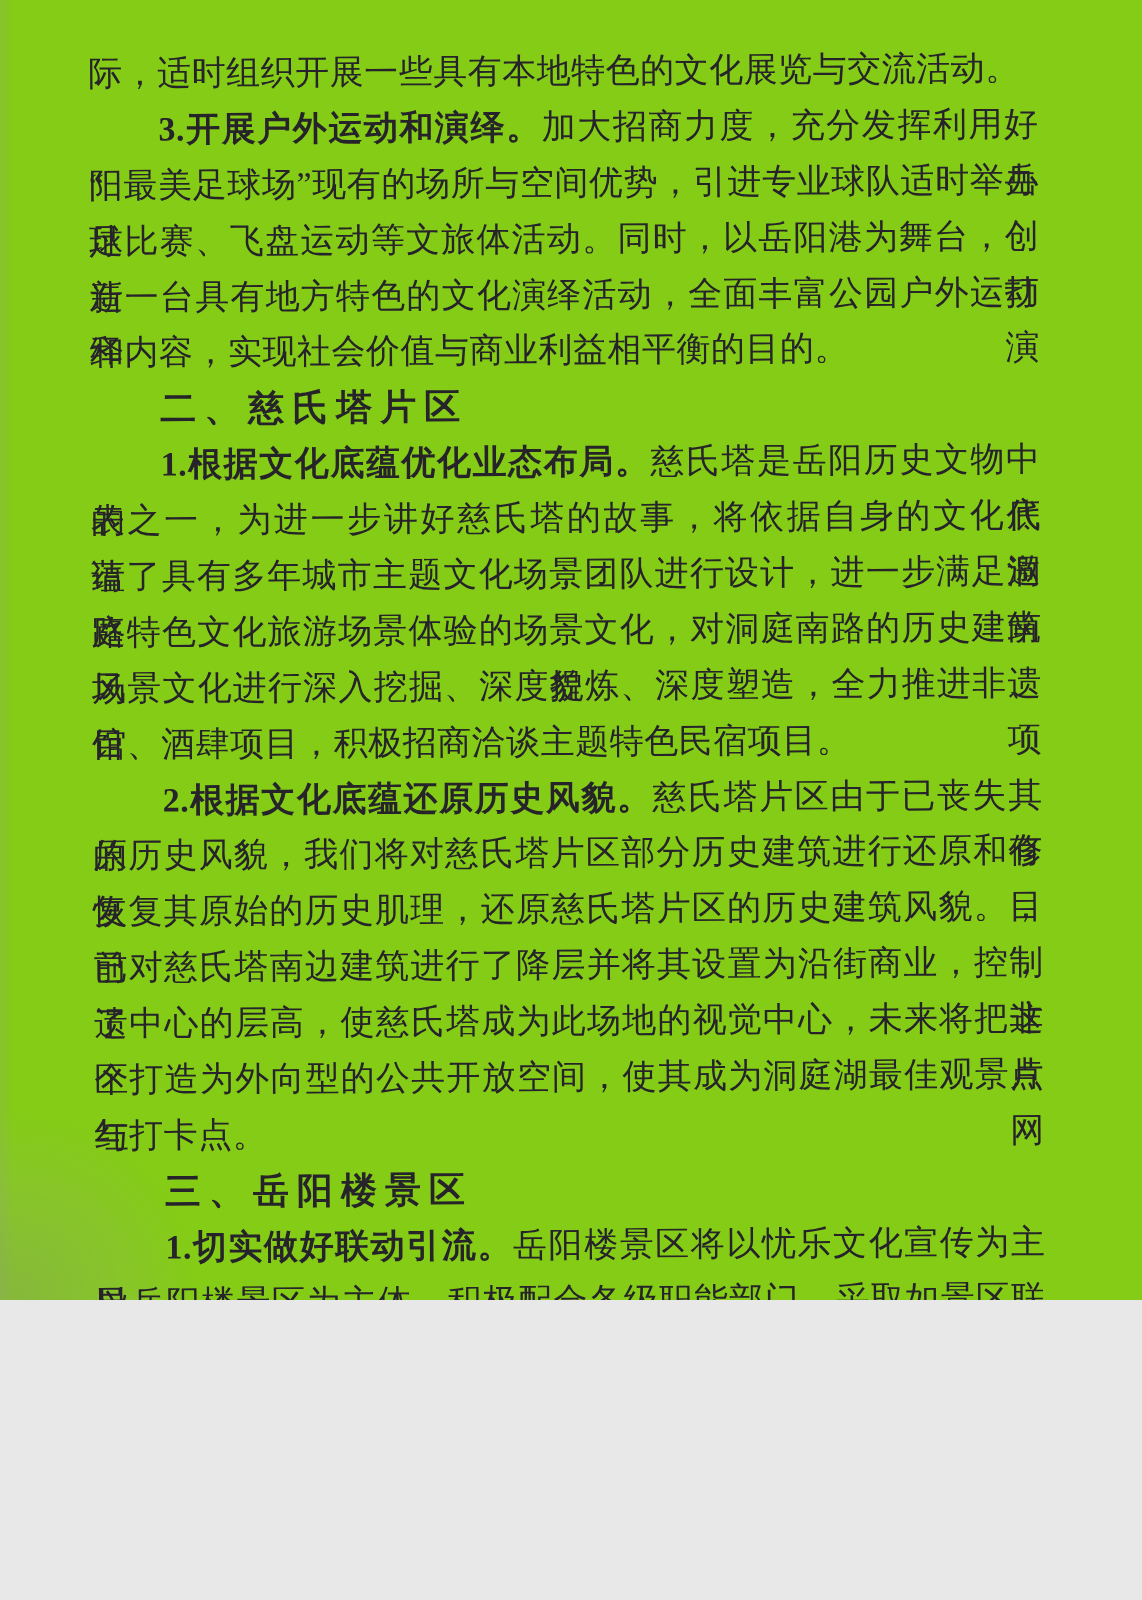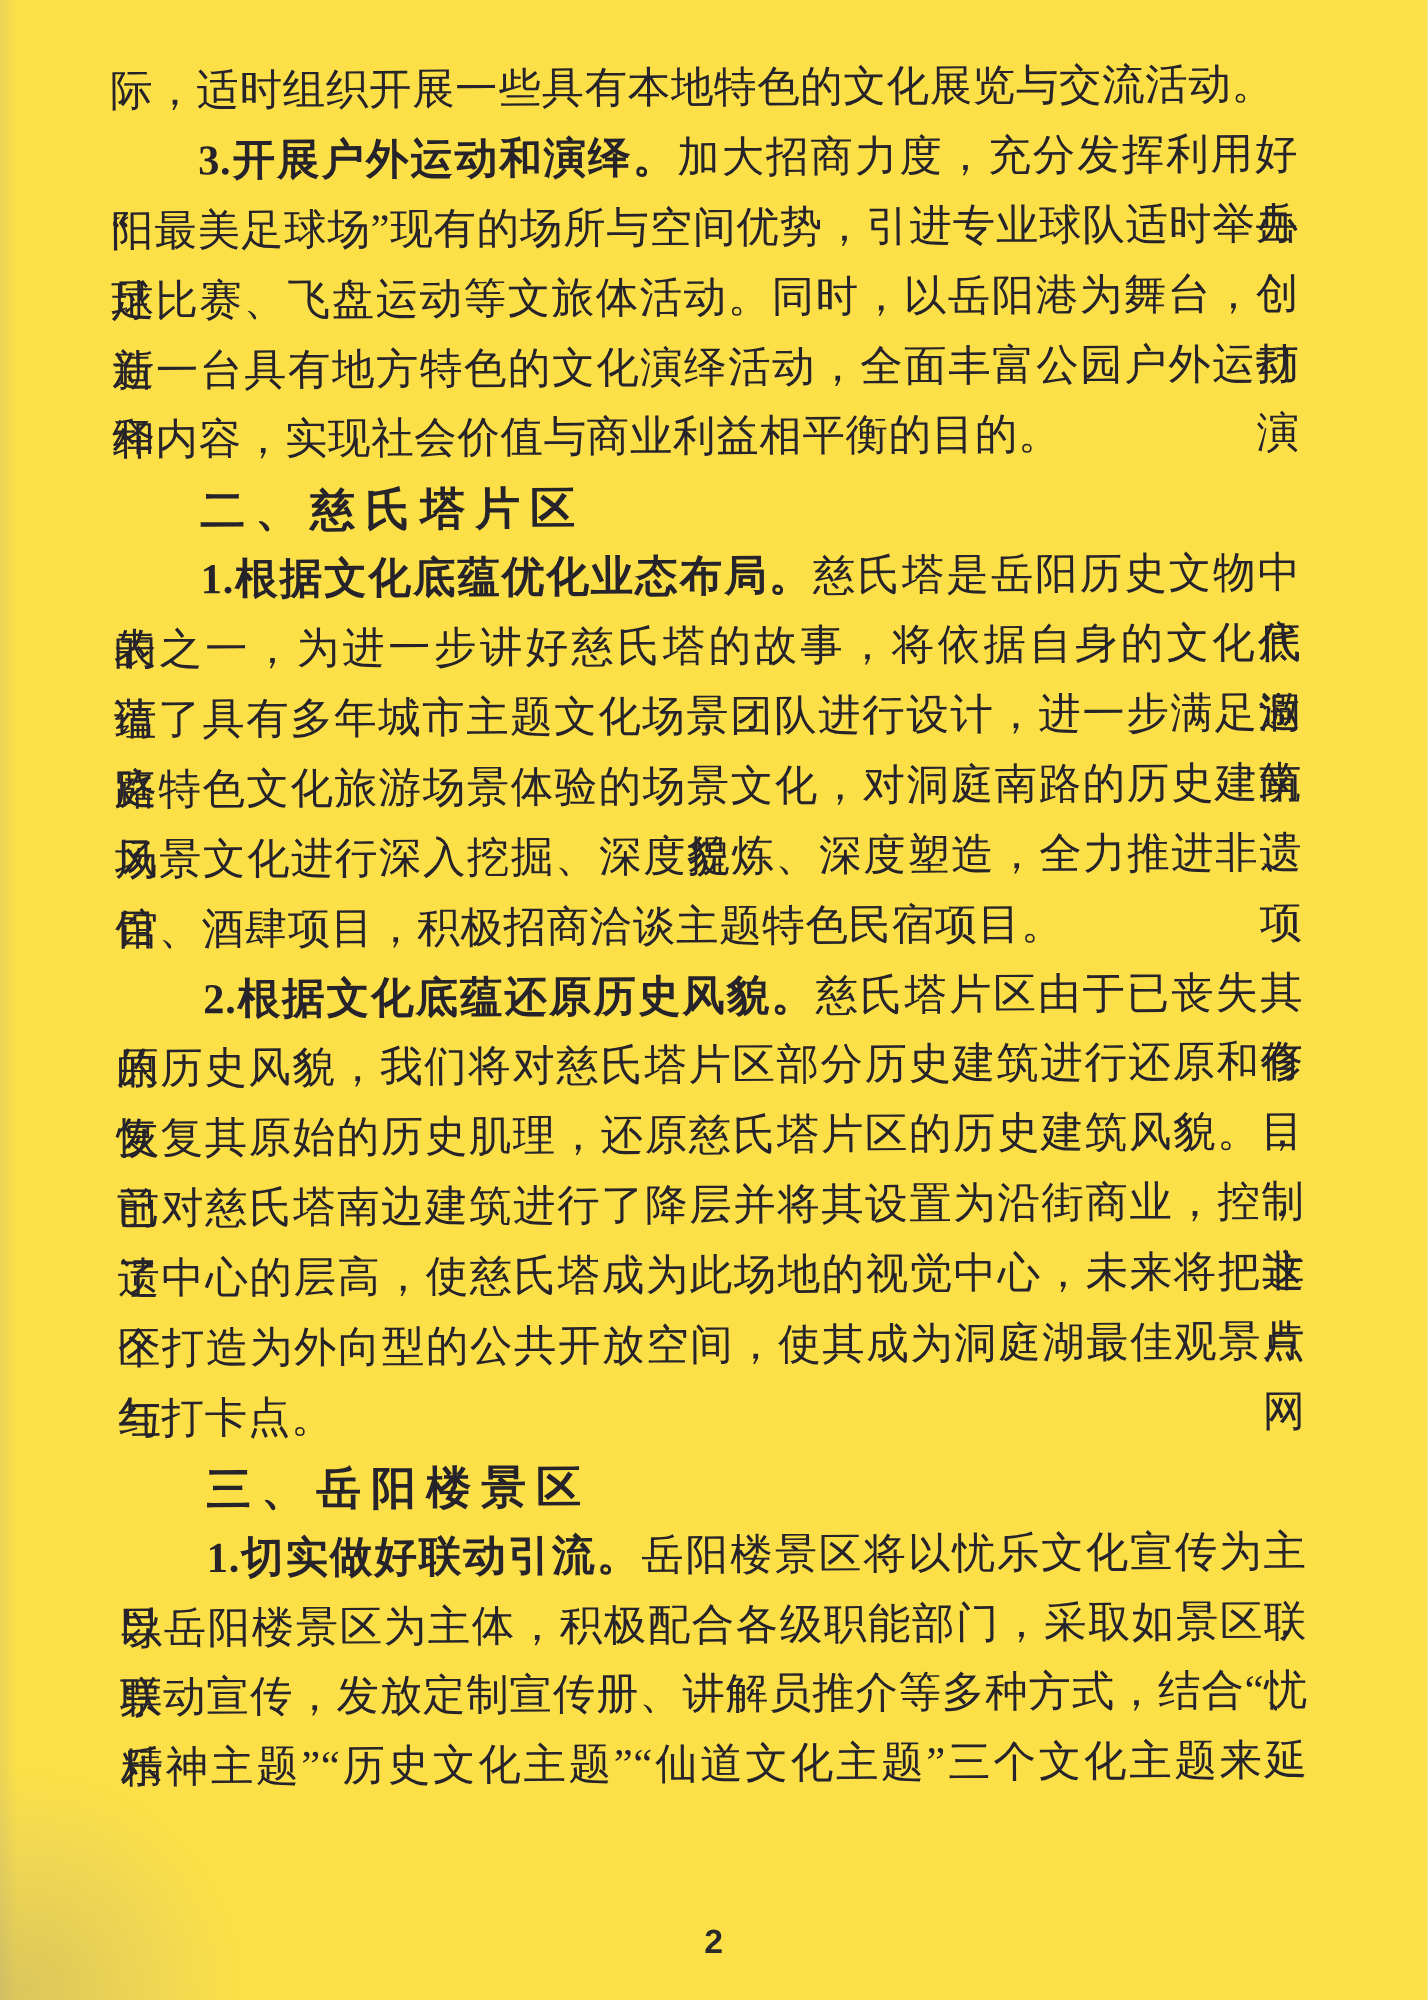--- a/index.html
+++ b/index.html
@@ -3,23 +3,23 @@
 <meta charset="utf-8">
 <style>
   html, body {
     margin: 0;
     padding: 0;
     background: #e8e8e8;
   }
   .page {
     position: relative;
     width: 1142px;
-    height: 1600px;
+    height: 1300px;
     margin: 0 auto;
-    background: #fde047;
+    background: #84cc16;
     overflow: hidden;
     font-family: "Liberation Serif", "DejaVu Serif", serif;
     color: #26242a;
   }
   
   .edge-shade {
     position: absolute;
     left: 0; top: 0; bottom: 0;
     width: 14px;
     background: linear-gradient(to right, rgba(150,150,150,0.18), rgba(150,150,150,0));

